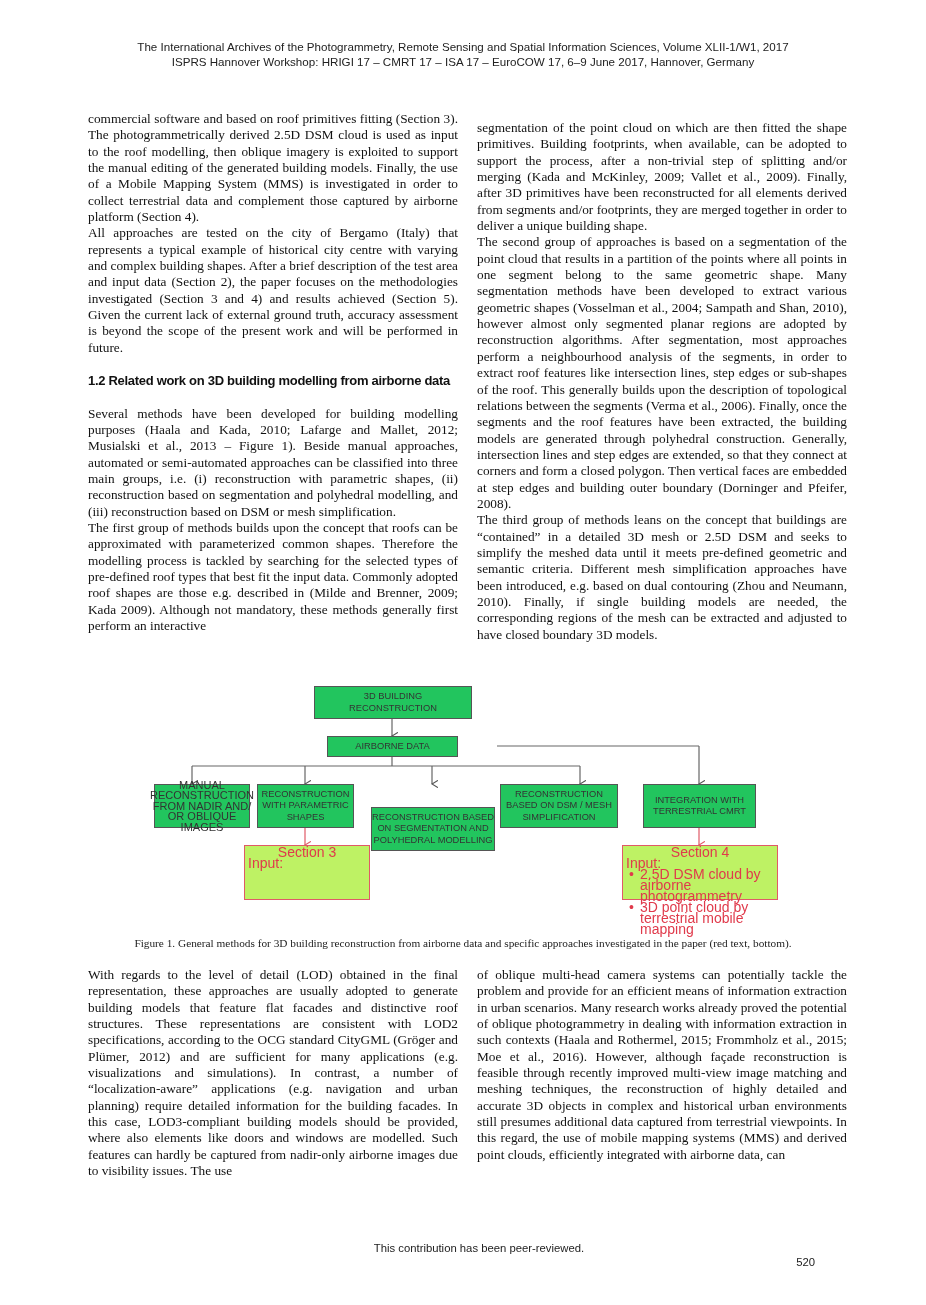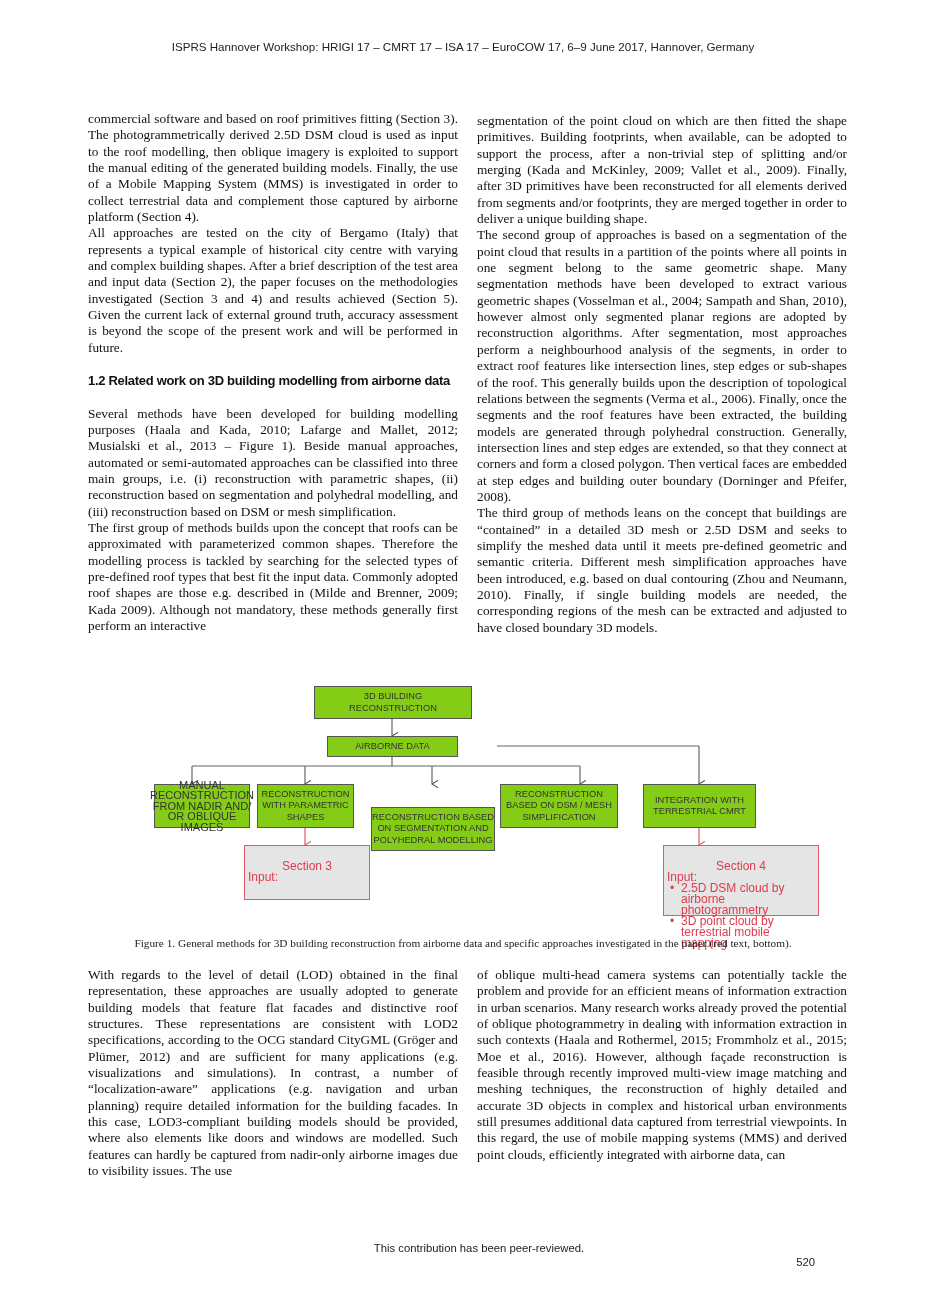--- a/index.html
+++ b/index.html
@@ -3,47 +3,48 @@
 <meta charset="utf-8">
 <style>
   html, body { margin: 0; padding: 0; background: #ffffff; }
   body { width: 926px; height: 1305px; position: relative; overflow: hidden; color: #111; }
   .header { position: absolute; top: 39px; left: 0; width: 926px; text-align: center;
     font-family: "Liberation Sans", sans-serif; font-size: 11.6px; line-height: 15px; color: #222; }
   .col { position: absolute; width: 370px; font-family: "Liberation Serif", serif;
     font-size: 13.3px; line-height: 16.35px; text-align: justify; }
   .col p { margin: 0; }
   .col-left-top { left: 88px; top: 111px; }
-  .col-right-top { left: 477px; top: 113px; }
+  .col-right-top { left: 477px; top: 120px; }
   .col-left-bottom { left: 88px; top: 967px; }
   .col-right-bottom { left: 477px; top: 967px; }
   .sec-heading { font-family: "Liberation Sans", sans-serif; font-weight: bold;
     font-size: 13px; line-height: 16.5px; margin: 17px 0 16px 0 !important; text-align: left; letter-spacing: -0.3px; }
   .figure { position: absolute; left: 140px; top: 680px; width: 660px; height: 245px; }
   .figure svg { position: absolute; left: 0; top: 0; }
-  .box { position: absolute; border: 1.6px solid #555; background: #84cc16; box-sizing: border-box;
+  .box { position: absolute; border: 1.6px solid #555; background: #22c55e; box-sizing: border-box;
     font-family: "Liberation Sans", sans-serif; font-size: 9.3px; line-height: 11.5px; color: #333;
     display: flex; align-items: center; justify-content: center; text-align: center; white-space: pre-line; }
-  .redbox { position: absolute; border: 1.4px solid #e05a67; background: #e5e5e5; box-sizing: border-box;
-    font-family: "Liberation Sans", sans-serif; font-size: 12px; line-height: 11px; color: #e03a4b; padding: 15px 3px; }
+  .redbox { position: absolute; border: 1.4px solid #e05a67; background: #bef264; box-sizing: border-box;
+    font-family: "Liberation Sans", sans-serif; font-size: 14px; line-height: 11px; color: #e03a4b; padding: 1px 3px; }
   .redbox .title { text-align: center; }
   .redbox ul { margin: 0; padding: 0 0 0 14px; list-style: none; }
   .redbox li { position: relative; }
   .redbox li::before { content: "\2022"; position: absolute; left: -11px; }
   .caption { position: absolute; left: 100px; top: 937px; width: 726px; text-align: center;
     font-family: "Liberation Serif", serif; font-size: 11.3px; color: #222; }
   .footer { position: absolute; top: 1241px; left: 0; width: 926px; font-family: "Liberation Sans", sans-serif;
     font-size: 11.3px; line-height: 14px; color: #222; }
   .footer .center { text-align: center; padding-left: 32px; }
   .footer .page-num { position: absolute; right: 111px; top: 14px; }
 </style>
 </head>
 <body>
 
 <div class="header">
+  <div>The International Archives of the Photogrammetry, Remote Sensing and Spatial Information Sciences, Volume XLII-1/W1, 2017</div>
   <div>ISPRS Hannover Workshop: HRIGI 17 – CMRT 17 – ISA 17 – EuroCOW 17, 6–9 June 2017, Hannover, Germany</div>
 </div>
 
 <div class="col col-left-top">
   <p>commercial software and based on roof primitives fitting (Section 3). The photogrammetrically derived 2.5D DSM cloud is used as input to the roof modelling, then oblique imagery is exploited to support the manual editing of the generated building models. Finally, the use of a Mobile Mapping System (MMS) is investigated in order to collect terrestrial data and complement those captured by airborne platform (Section 4).</p>
   <p>All approaches are tested on the city of Bergamo (Italy) that represents a typical example of historical city centre with varying and complex building shapes. After a brief description of the test area and input data (Section 2), the paper focuses on the methodologies investigated (Section 3 and 4) and results achieved (Section 5). Given the current lack of external ground truth, accuracy assessment is beyond the scope of the present work and will be performed in future.</p>
   <p class="sec-heading">1.2  Related work on 3D building modelling from airborne data</p>
   <p>Several methods have been developed for building modelling purposes (Haala and Kada, 2010; Lafarge and Mallet, 2012; Musialski et al., 2013 – Figure 1). Beside manual approaches, automated or semi-automated approaches can be classified into three main groups, i.e. (i) reconstruction with parametric shapes, (ii) reconstruction based on segmentation and polyhedral modelling, and (iii) reconstruction based on DSM or mesh simplification.</p>
   <p>The first group of methods builds upon the concept that roofs can be approximated with parameterized common shapes. Therefore the modelling process is tackled by searching for the selected types of pre-defined roof types that best fit the input data. Commonly adopted roof shapes are those e.g. described in (Milde and Brenner, 2009; Kada 2009). Although not mandatory, these methods generally first perform an interactive</p>
 </div>
@@ -94,21 +95,21 @@
 BASED ON DSM / MESH
 SIMPLIFICATION</div>
   <div class="box" style="left:503px; top:104px; width:113px; height:44px;">INTEGRATION WITH
 TERRESTRIAL CMRT</div>
 
   <div class="redbox" style="left:104px; top:165px; width:126px; height:55px;">
     <div class="title">Section 3</div>
     <div>Input:</div>
   </div>
 
-  <div class="redbox" style="left:482px; top:165px; width:156px; height:71px;margin-left:41px;">
+  <div class="redbox" style="left:482px; top:165px; width:156px; height:55px;">
     <div class="title">Section 4</div>
     <div>Input:</div>
     <ul>
       <li>2.5D DSM cloud by airborne photogrammetry</li>
       <li>3D point cloud by terrestrial mobile mapping</li>
     </ul>
   </div>
 </div>
 
 <div class="caption">Figure 1. General methods for 3D building reconstruction from airborne data and specific approaches investigated in the paper (red text, bottom).</div>

